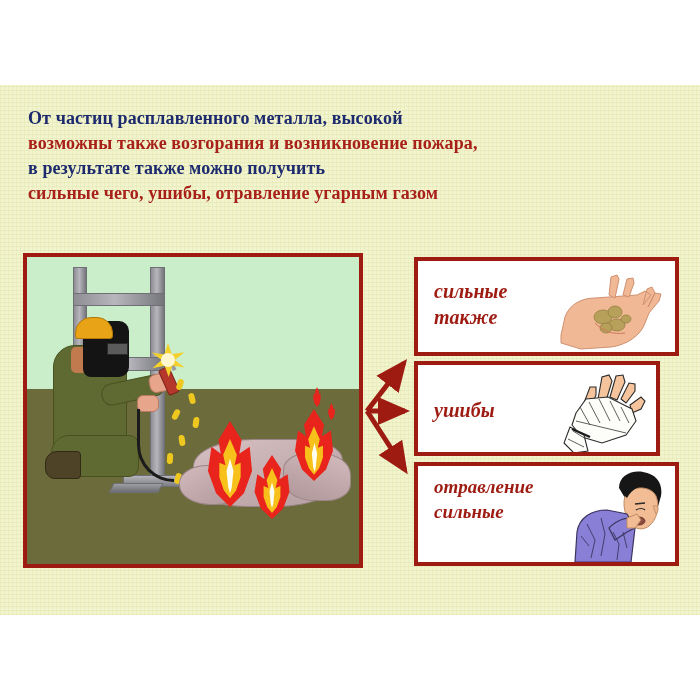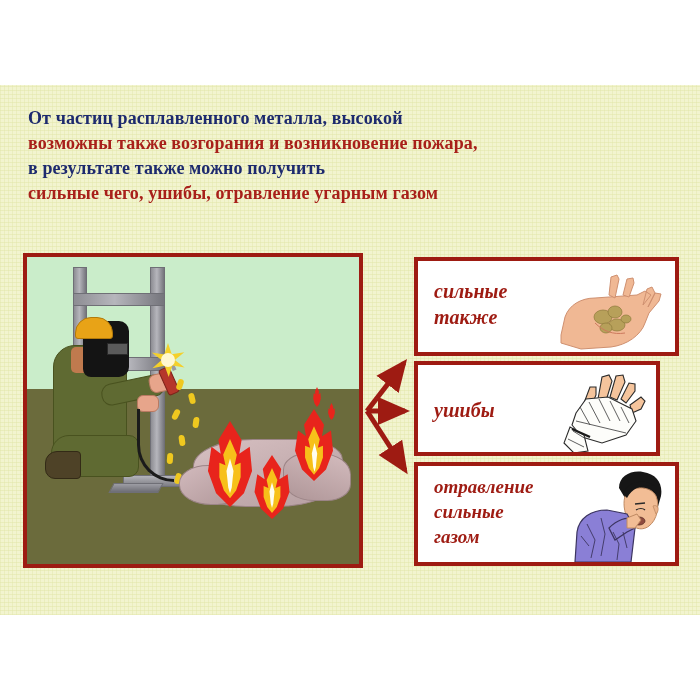--- a/index.html
+++ b/index.html
@@ -424,21 +424,20 @@
         <path d="M22,70 L38,78"></path>
       </g>
       <path d="M26,60 L44,68" stroke="#1c1c1c" stroke-width="2.4" fill="none"></path>
     </svg>
   </div>
 
   <div class="rbox" id="rbox-3">
     <div class="rlabel">
       <div>отравление</div>
       <div>сильные</div>
-      <div>газом</div>
     </div>
     <svg class="rart" width="108" height="94" viewBox="0 0 108 94">
 
       <path d="M58,18 C58,6 70,0 82,2 C96,4 102,14 100,26 L96,40 L84,44 L70,38 Z" fill="#161616"></path>
 
       <path d="M66,22 C74,16 90,16 95,26 C99,36 96,50 88,56 C80,62 70,58 66,48
                C62,38 62,28 66,22 Z" fill="#f2bd95" stroke="#c08a62" stroke-width="1"></path>
 
       <path d="M92,36 C97,34 99,40 95,44 Z" fill="#eab38b" stroke="#c08a62" stroke-width=".8"></path>
 

